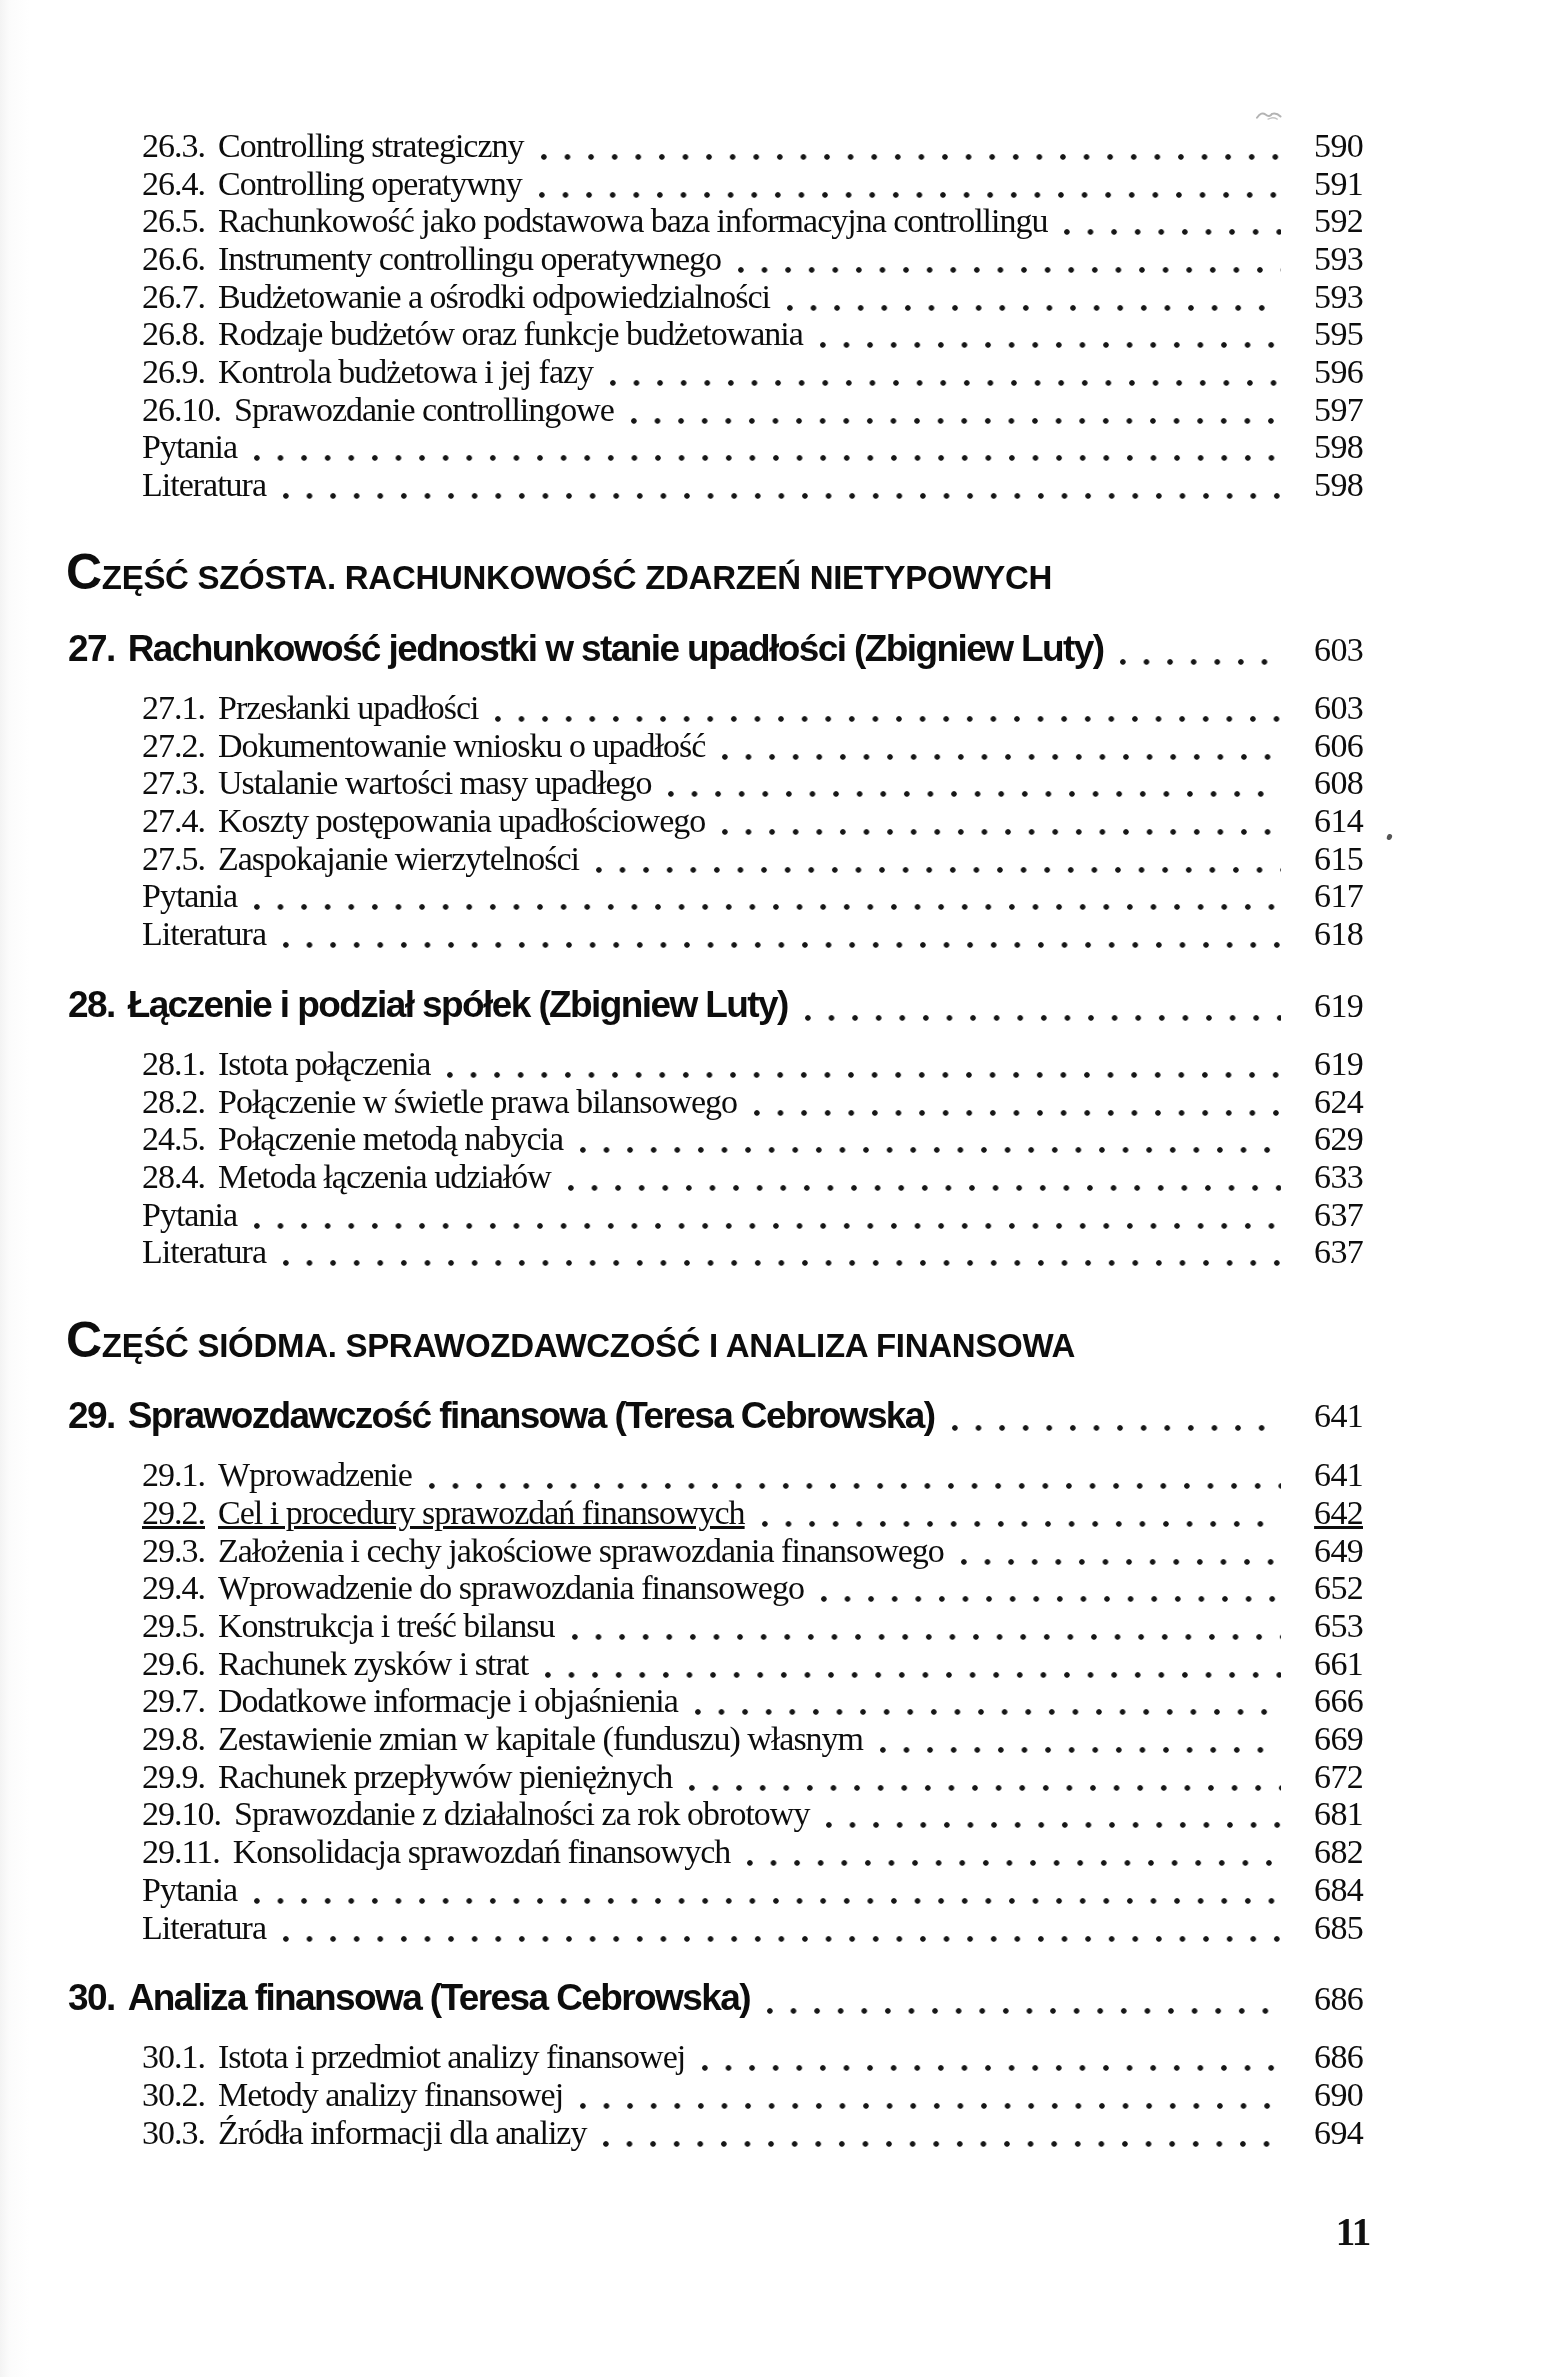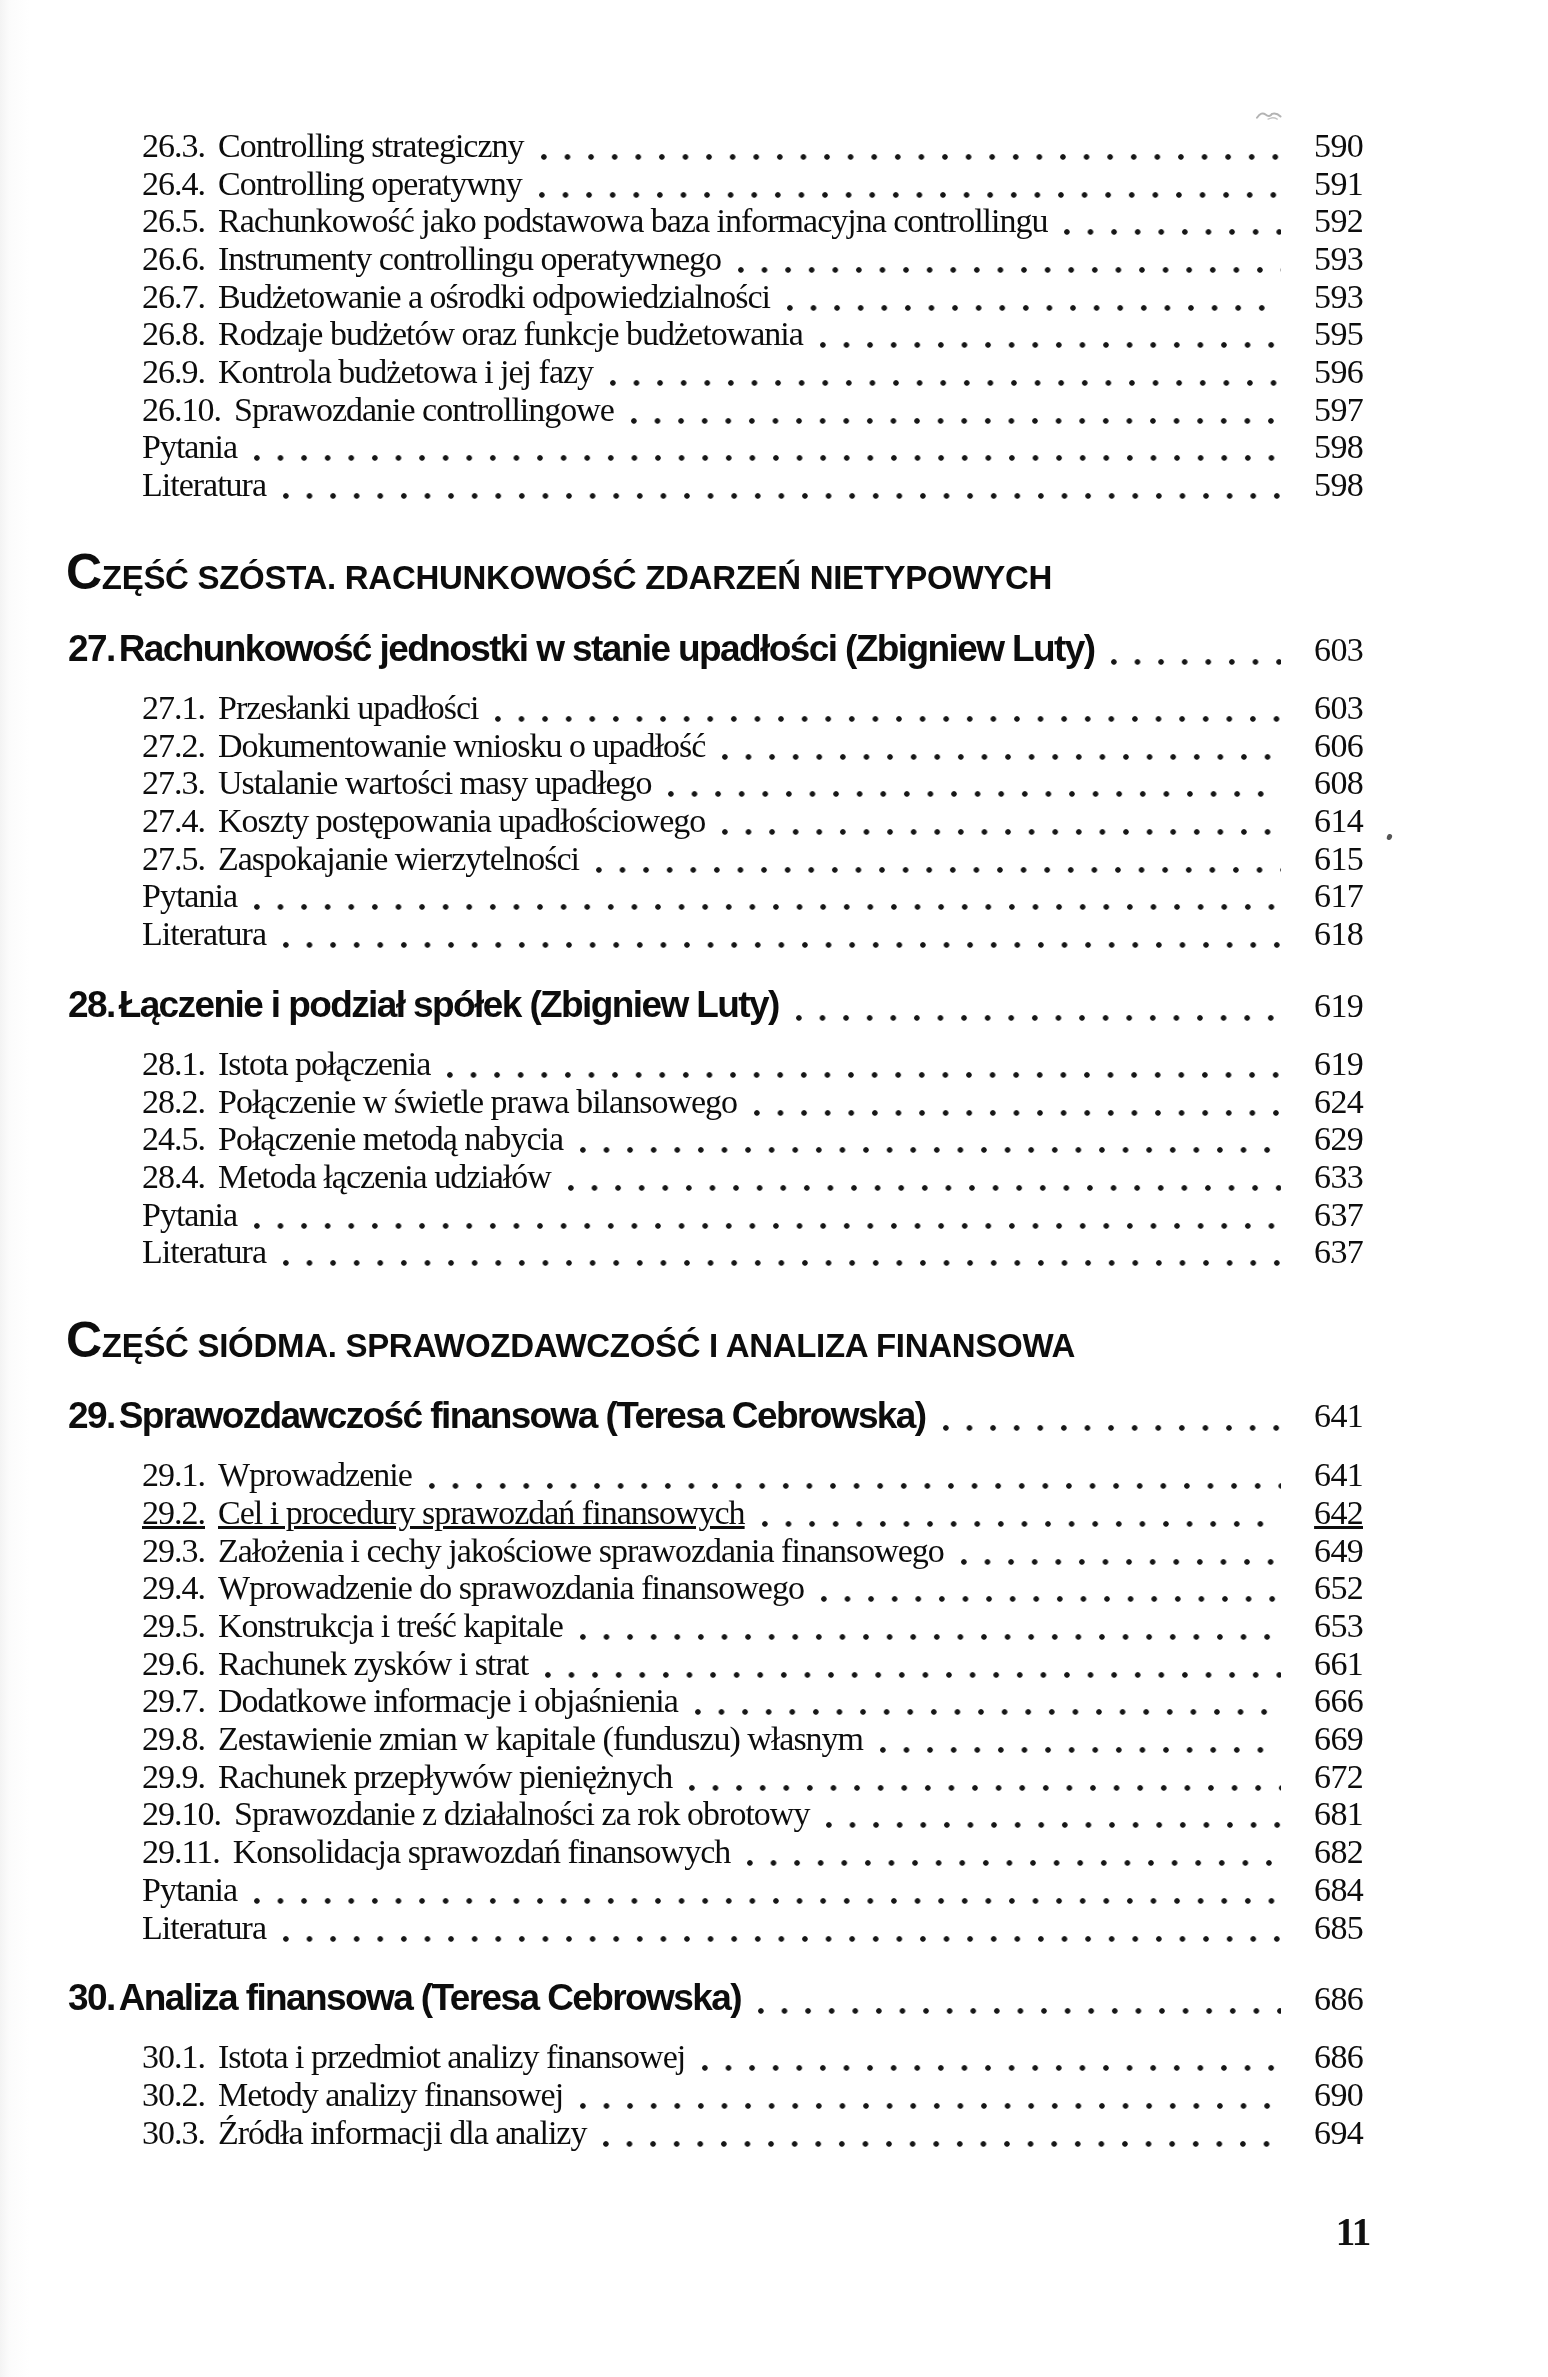--- a/index.html
+++ b/index.html
@@ -34,21 +34,21 @@
   .row.entry .num { margin-right: 13px; flex-shrink: 0; }
   .row.entry .title { flex-shrink: 0; }
 
   .row.chapter { left: 68px; }
   .row.chapter .num,
   .row.chapter .title {
     font: bold 37px/58px "Liberation Sans", sans-serif;
     letter-spacing: -1.6px;
     flex-shrink: 0;
   }
-  .row.chapter .num { margin-right: 4px; }
+  .row.chapter .num { margin-right: 13px; }
 
   .pg {
     font: normal 34px/43px "Liberation Serif", serif;
     letter-spacing: -0.7px;
     min-width: 62px;
     text-align: right;
     flex-shrink: 0;
   }
   .row.chapter .pg { line-height: 58px; }
 
@@ -284,21 +284,21 @@
         <span class="pg">649</span>
       </div>
       <div class="row entry" style="top: 1566px;">
         <span class="num">29.4.</span>
         <span class="title">Wprowadzenie do sprawozdania finansowego</span>
         <span class="leader"></span>
         <span class="pg">652</span>
       </div>
       <div class="row entry" style="top: 1604px;">
         <span class="num">29.5.</span>
-        <span class="title">Konstrukcja i treść kapitale</span>
+        <span class="title">Konstrukcja i treść bilansu</span>
         <span class="leader"></span>
         <span class="pg">653</span>
       </div>
       <div class="row entry" style="top: 1642px;">
         <span class="num">29.6.</span>
         <span class="title">Rachunek zysków i strat</span>
         <span class="leader"></span>
         <span class="pg">661</span>
       </div>
       <div class="row entry" style="top: 1679px;">

